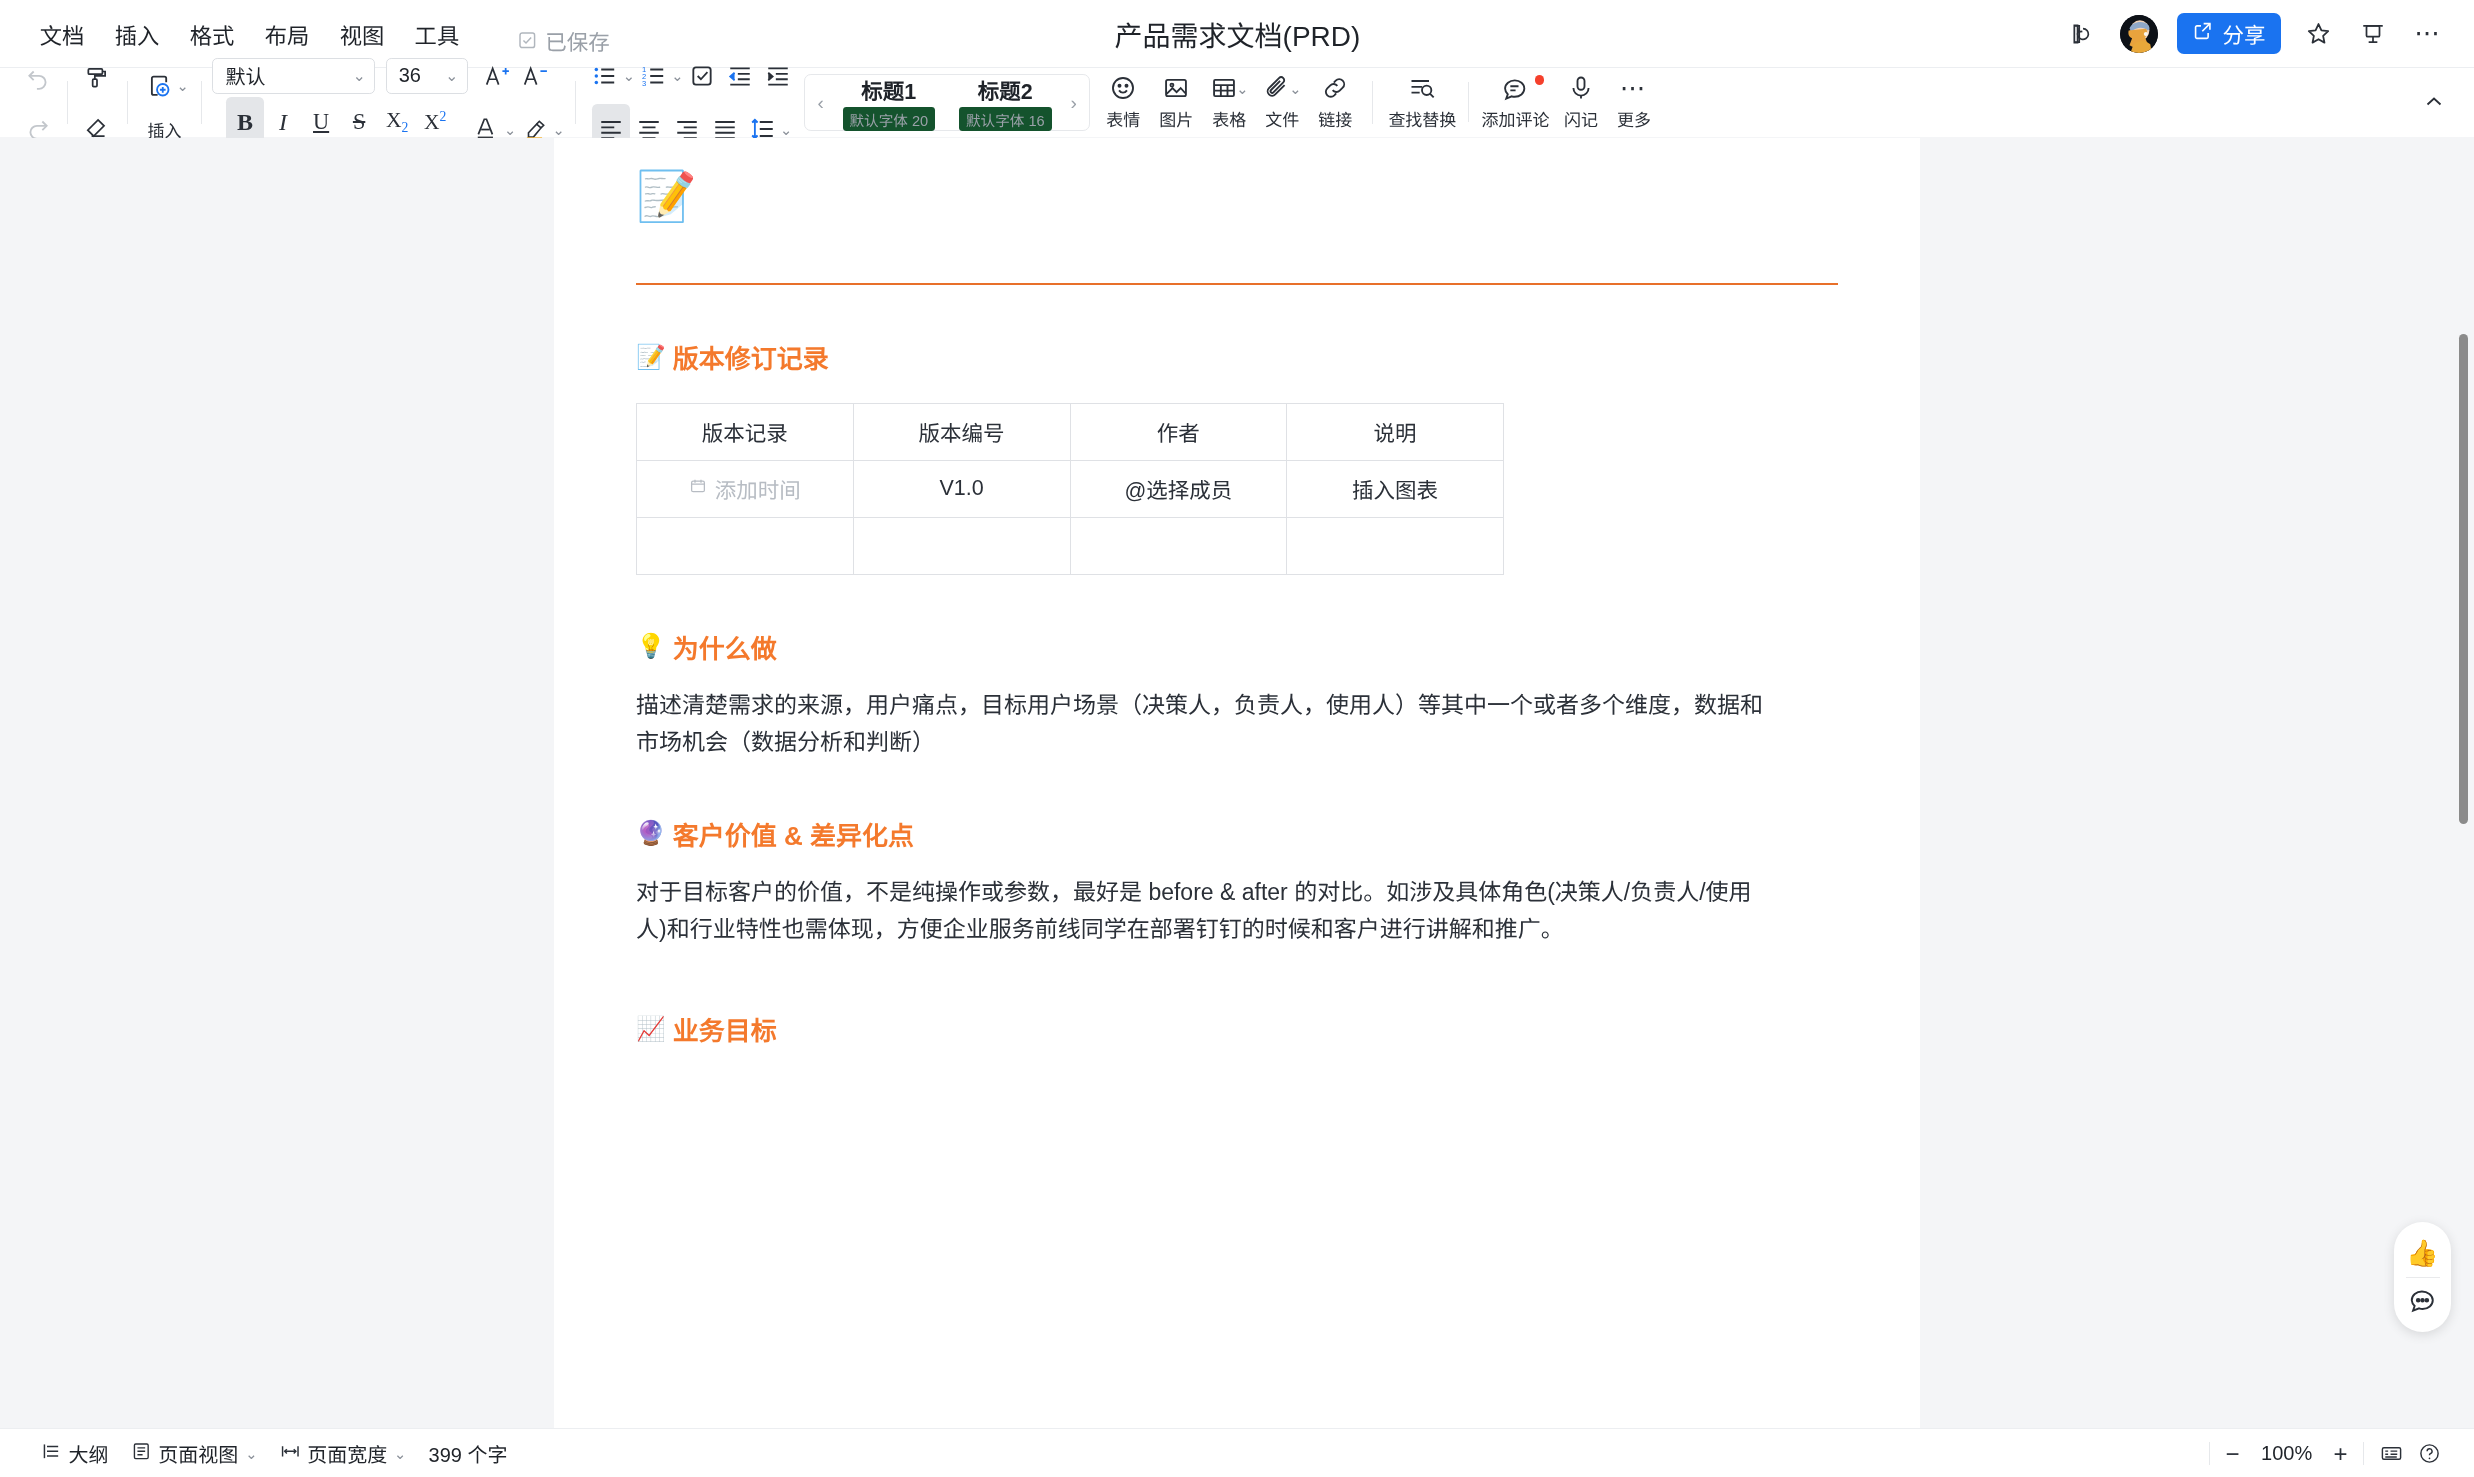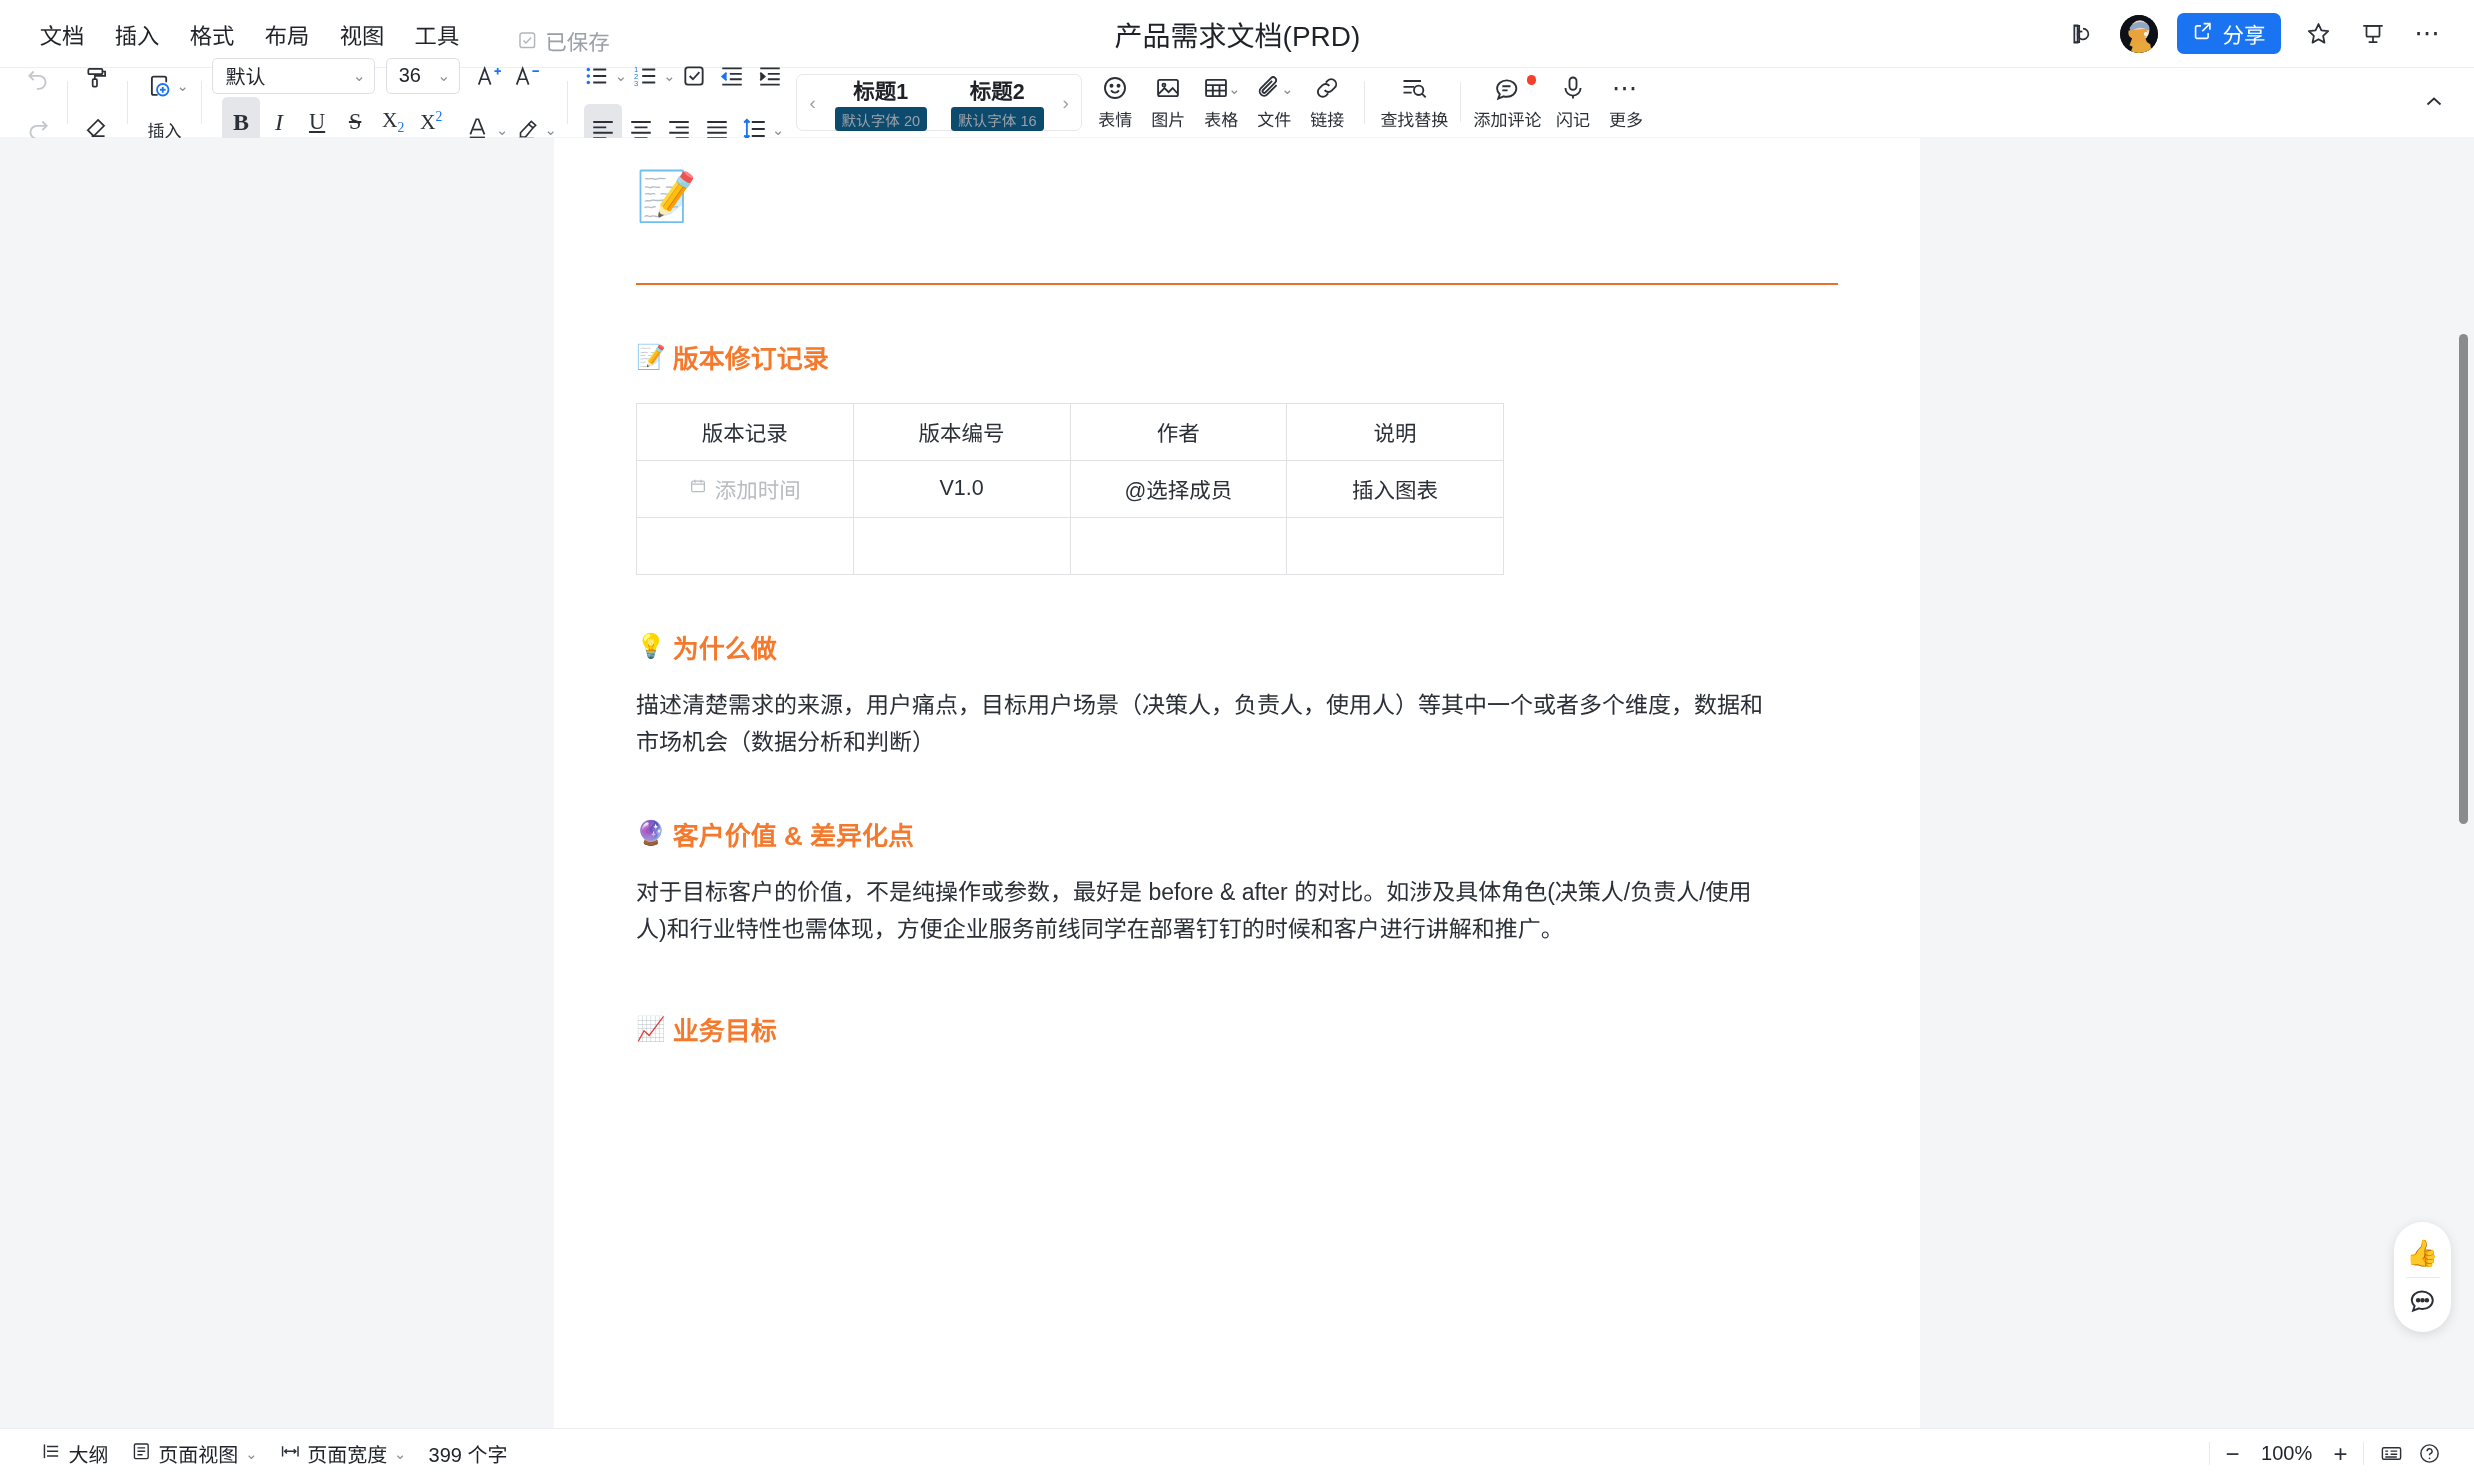--- a/index.html
+++ b/index.html
@@ -90,38 +90,38 @@
   .label-btn .lb { font-size: 17px; margin-top: 3.4px; white-space: nowrap; }
 
   select.select-box, .select-box {
     height: 36px; border: 0.9px solid #dcdfe3; border-radius: 5.2px;
     background: #fff; font-size: 20px; color: #1f2329;
     font-family: inherit; padding: 0 8.6px 0 12px;
     display: flex; align-items: center; justify-content: space-between;
     cursor: pointer;
   }
   .font-box { width: 163px; }
-  .size-box { width: 74px; }
+  .size-box { width: 82px; }
   .select-box .cv { color: #8a9099; font-size: 15.5px; }
 
   
   .styles {
     display: flex; align-items: center; height: 57px;
     border: 0.9px solid #e6e8eb; border-radius: 6.9px;
     padding: 0 5.2px; background: #fff; margin: 0 6.9px;
   }
   .st-arrow { color: #9aa0a8; font-size: 19px; padding: 0 6.9px; cursor: pointer; }
   .style-item {
     display: flex; flex-direction: column; align-items: center;
     justify-content: center; padding: 1.7px 12px; cursor: pointer;
     border-radius: 5.2px;
   }
   .style-item .sname { font-size: 21.5px; font-weight: bold; color: #1f2329; }
   .style-item .smeta {
-    font-size: 14.6px; color: #9aa0a8; background: #0c4a6e;
+    font-size: 14.6px; color: #9aa0a8; background: #14532d;
     border-radius: 3.4px; padding: 1.7px 6.9px; margin-top: 2.6px; white-space: nowrap;
   }
   .reddot {
     position: absolute; width: 9.5px; height: 9.5px; border-radius: 50%;
     background: #f5402c; top: 3.4px; right: 10.3px;
   }
   .collapse {
     position: absolute; right: 29px; top: 50%; transform: translateY(-50%);
     cursor: pointer; color: #2b3038;
   }

